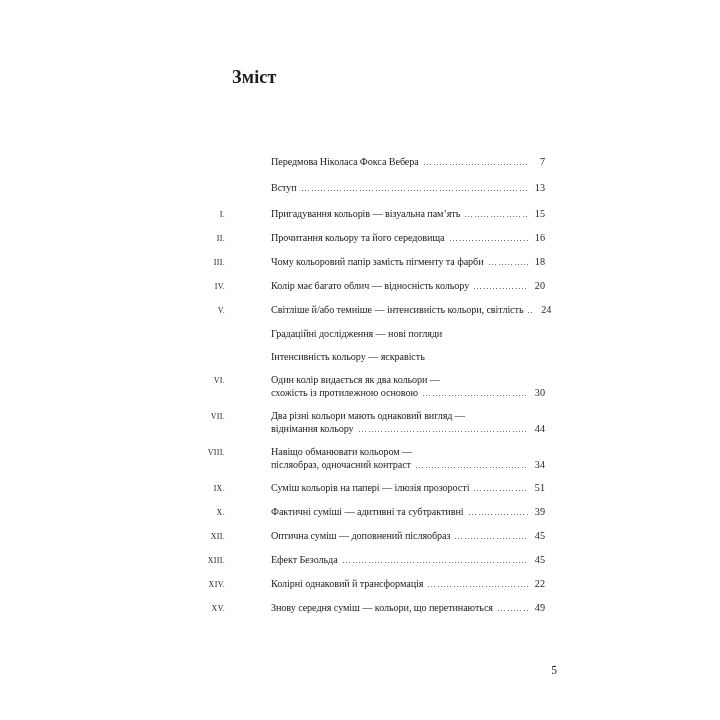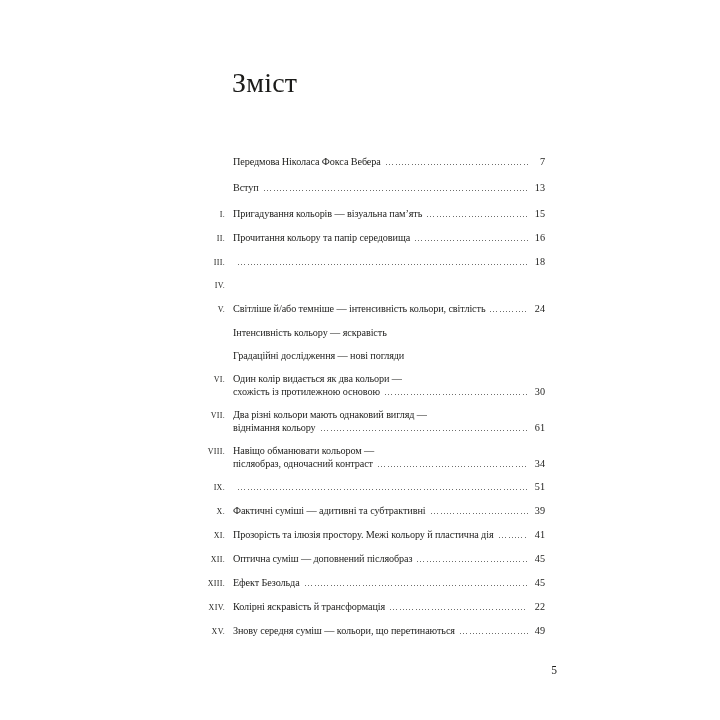--- a/index.html
+++ b/index.html
@@ -16,22 +16,22 @@
     height: 720px;
     background: #ffffff;
     font-family: "Liberation Serif", "DejaVu Serif", serif;
     color: #1d1d1b;
   }
   .title {
     position: absolute;
     left: 232px;
     top: 67px;
     margin: 0;
-    font-size: 28px;
-    font-weight: 400;
+    font-size: 18px;
+    font-weight: 700;
     letter-spacing: 0.2px;
     color: #1b1b19;
   }
   .toc {
     position: absolute;
     left: 190px;
     top: 155px;
     width: 355px;
   }
   .row {
@@ -53,20 +53,21 @@
   .rowbody {
     flex: 1 1 auto;
     min-width: 0;
     font-size: 10.2px;
     line-height: 13px;
     letter-spacing: -0.1px;
   }
   .textline {
     white-space: nowrap;
     flex: 0 0 auto;
+    margin-left: 38px;
   }
   .lineflex {
     display: flex;
     align-items: baseline;
   }
   .leader {
     flex: 1 1 8px;
     min-width: 6px;
     height: 1px;
     margin-left: 5px;
@@ -128,123 +129,122 @@
               <span class="textline">Пригадування кольорів — візуальна пам’ять</span>
               <span class="leader"></span>
               <span class="pagenum">15</span>
             </span>
           </span>
         </div>
         <div class="row">
           <span class="num">II.</span>
           <span class="rowbody">
             <span class="lineflex">
-              <span class="textline">Прочитання кольору та папір середовища</span>
+              <span class="textline">Прочитання кольору та його середовища</span>
               <span class="leader"></span>
               <span class="pagenum">16</span>
             </span>
           </span>
         </div>
         <div class="row">
           <span class="num">III.</span>
           <span class="rowbody">
             <span class="lineflex">
+              <span class="textline">Чому кольоровий папір замість пігменту та фарби</span>
               <span class="leader"></span>
               <span class="pagenum">18</span>
             </span>
           </span>
         </div>
         <div class="row">
           <span class="num">IV.</span>
+          <span class="rowbody">
+            <span class="lineflex">
+              <span class="textline">Колір має багато облич — відносність кольору</span>
+              <span class="leader"></span>
+              <span class="pagenum">20</span>
+            </span>
+          </span>
         </div>
         <div class="row">
           <span class="num">V.</span>
           <span class="rowbody">
             <span class="lineflex">
               <span class="textline">Світліше й/або темніше — інтенсивність кольори, світлість</span>
               <span class="leader"></span>
               <span class="pagenum">24</span>
             </span>
           </span>
         </div>
         <div class="row">
           <span class="num"></span>
           <span class="rowbody">
+            <div class="textline">Градаційні дослідження — нові погляди</div>
+          </span>
+        </div>
+        <div class="row">
+          <span class="num"></span>
+          <span class="rowbody">
             <div class="textline">Інтенсивність кольору — яскравість</div>
           </span>
         </div>
         <div class="row">
-          <span class="num"></span>
-          <span class="rowbody">
-            <div class="textline">Градаційні дослідження — нові погляди</div>
-          </span>
-        </div>
-        <div class="row">
           <span class="num">VI.</span>
           <span class="rowbody">
             <div class="textline">Один колір видається як два кольори —</div>
             <span class="lineflex">
               <span class="textline">схожість із протилежною основою</span>
               <span class="leader"></span>
               <span class="pagenum">30</span>
             </span>
           </span>
         </div>
         <div class="row">
           <span class="num">VII.</span>
           <span class="rowbody">
             <div class="textline">Два різні кольори мають однаковий вигляд —</div>
             <span class="lineflex">
               <span class="textline">віднімання кольору</span>
               <span class="leader"></span>
-              <span class="pagenum">61</span>
+              <span class="pagenum">44</span>
             </span>
           </span>
         </div>
         <div class="row">
           <span class="num">VIII.</span>
           <span class="rowbody">
             <div class="textline">Навіщо обманювати кольором —</div>
             <span class="lineflex">
               <span class="textline">післяобраз, одночасний контраст</span>
               <span class="leader"></span>
               <span class="pagenum">34</span>
             </span>
           </span>
         </div>
         <div class="row">
           <span class="num">IX.</span>
           <span class="rowbody">
             <span class="lineflex">
+              <span class="textline">Суміш кольорів на папері — ілюзія прозорості</span>
               <span class="leader"></span>
               <span class="pagenum">51</span>
             </span>
           </span>
         </div>
         <div class="row">
           <span class="num">X.</span>
           <span class="rowbody">
             <span class="lineflex">
               <span class="textline">Фактичні суміші — адитивні та субтрактивні</span>
               <span class="leader"></span>
               <span class="pagenum">39</span>
             </span>
           </span>
         </div>
         <div class="row">
-          <span class="num">XI.</span>
-          <span class="rowbody">
-            <span class="lineflex">
-              <span class="textline">Прозорість та ілюзія простору. Межі кольору й пластична дія</span>
-              <span class="leader"></span>
-              <span class="pagenum">41</span>
-            </span>
-          </span>
-        </div>
-        <div class="row">
           <span class="num">XII.</span>
           <span class="rowbody">
             <span class="lineflex">
               <span class="textline">Оптична суміш — доповнений післяобраз</span>
               <span class="leader"></span>
               <span class="pagenum">45</span>
             </span>
           </span>
         </div>
         <div class="row">
@@ -254,21 +254,21 @@
               <span class="textline">Ефект Безольда</span>
               <span class="leader"></span>
               <span class="pagenum">45</span>
             </span>
           </span>
         </div>
         <div class="row">
           <span class="num">XIV.</span>
           <span class="rowbody">
             <span class="lineflex">
-              <span class="textline">Колірні яскравість й трансформація</span>
+              <span class="textline">Колірні однаковий й трансформація</span>
               <span class="leader"></span>
               <span class="pagenum">22</span>
             </span>
           </span>
         </div>
         <div class="row">
           <span class="num">XV.</span>
           <span class="rowbody">
             <span class="lineflex">
               <span class="textline">Знову середня суміш — кольори, що перетинаються</span>

